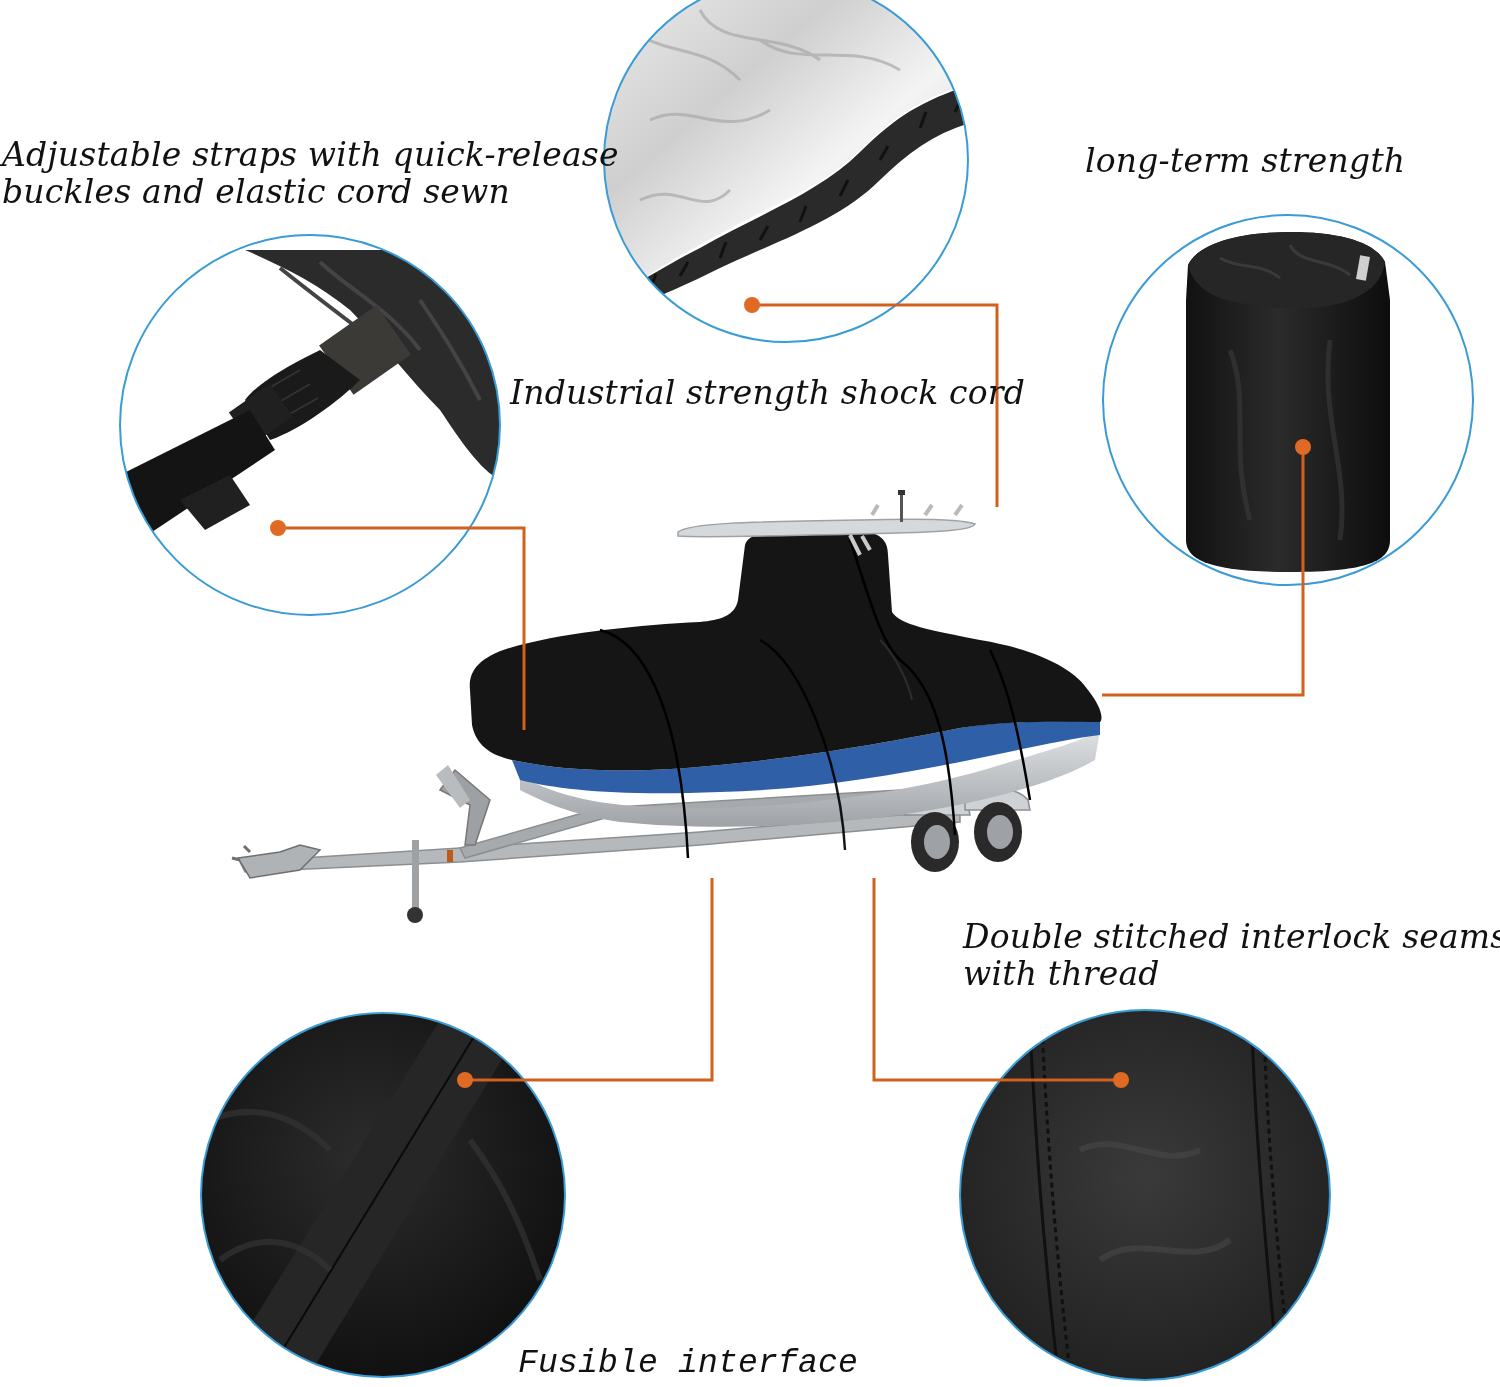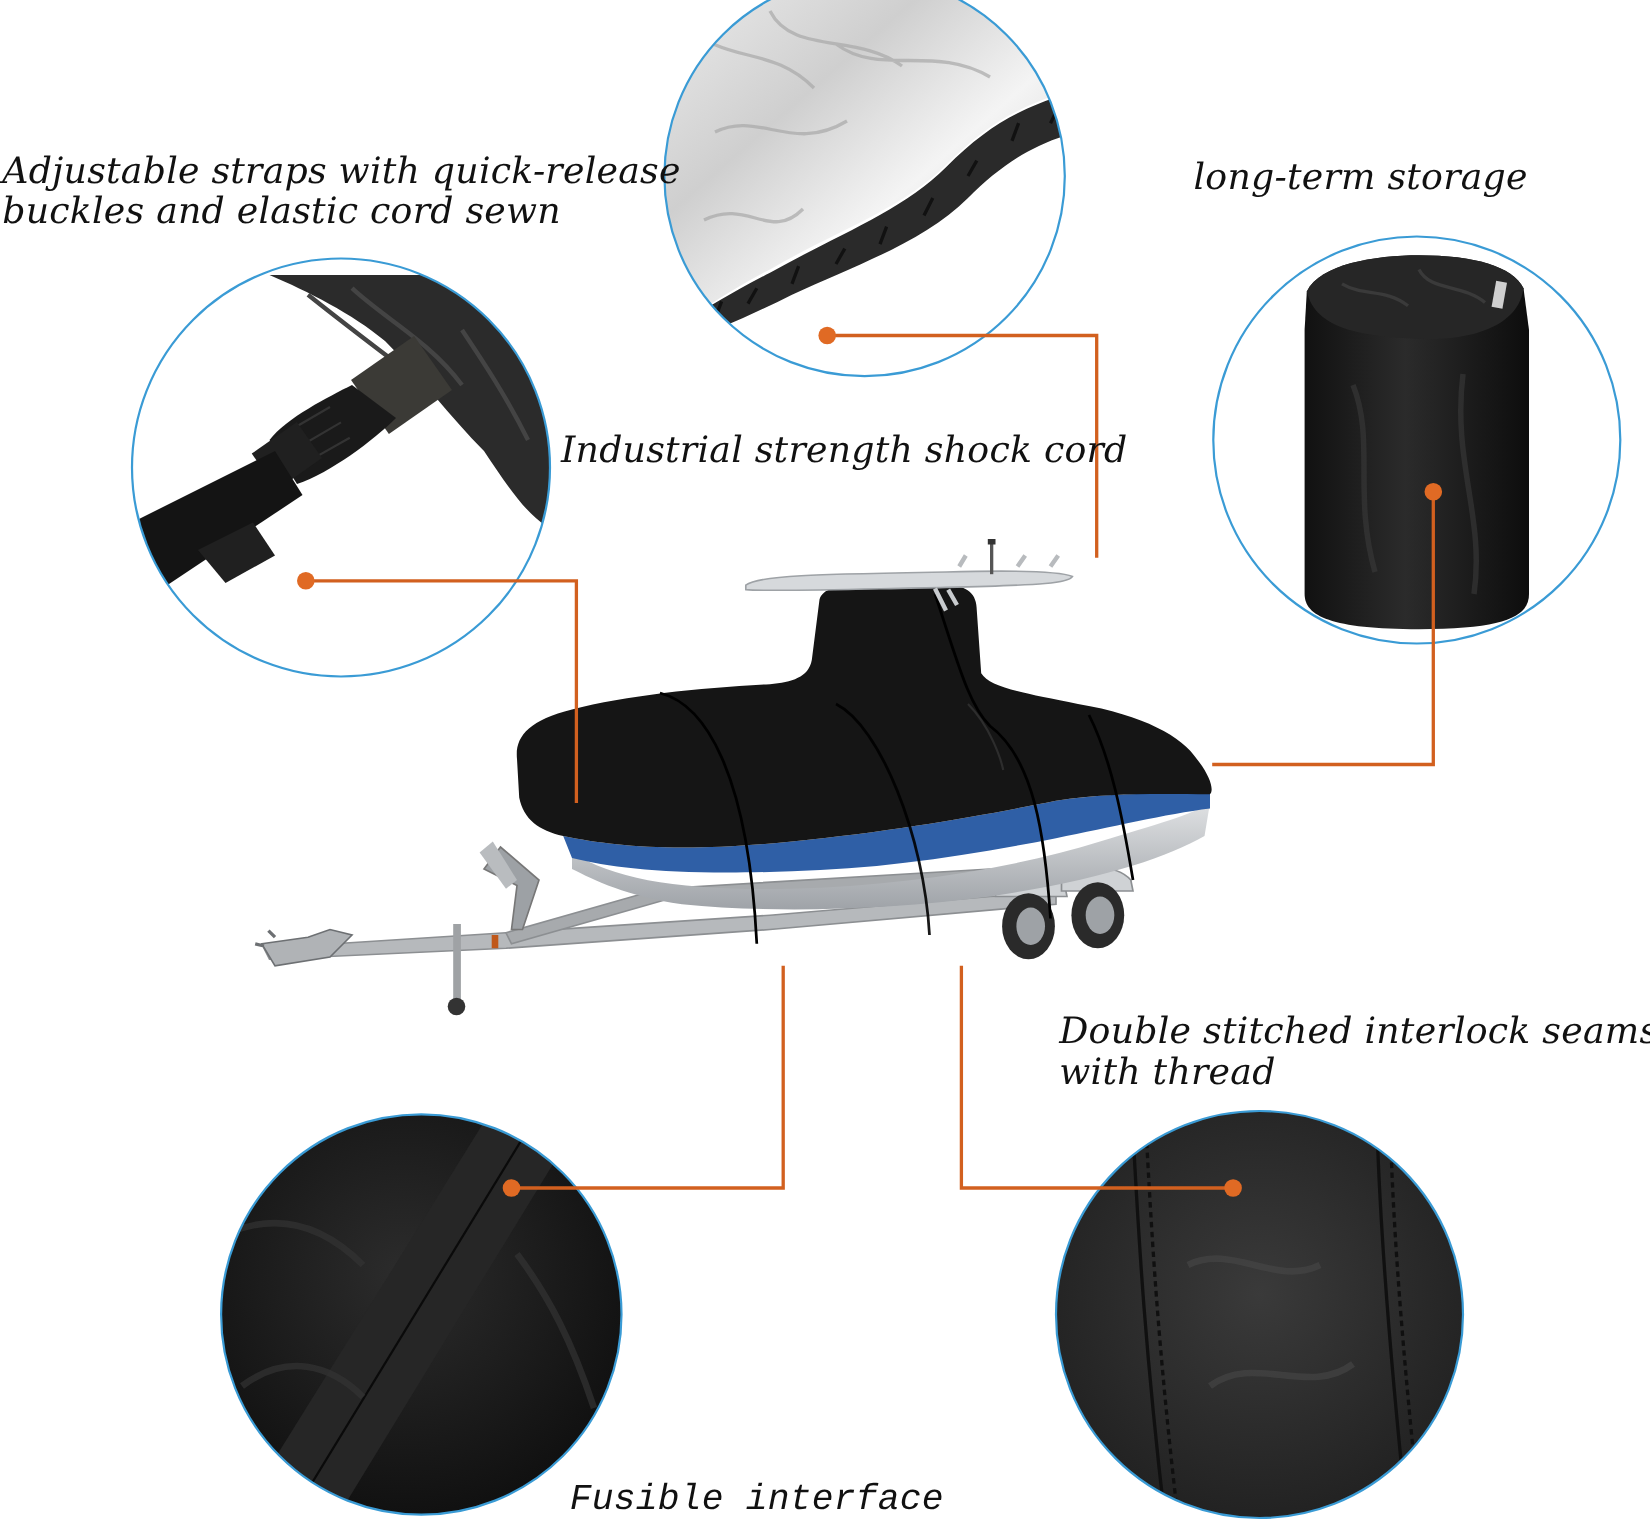--- a/index.html
+++ b/index.html
@@ -172,24 +172,24 @@
       <circle cx="1121" cy="1080" r="8"></circle>
     </g>
   </svg>
 
   <div class="caption" style="left:2px; top:136px;">
     <span>Adjustable straps with quick-release</span>
     <span>buckles and elastic cord sewn</span>
   </div>
 
   <div class="caption" style="left:1085px; top:142px;">
-    <span>long-term storage</span>
-  </div>
-
-  <div class="caption" style="left:510px; top:390px;">
+    <span>long-term strength</span>
+  </div>
+
+  <div class="caption" style="left:510px; top:374px;">
     <span>Industrial strength shock cord</span>
   </div>
 
   <div class="caption" style="left:963px; top:918px;">
     <span>Double stitched interlock seams</span>
     <span>with thread</span>
   </div>
 
   <div class="caption" style="left:518px; top:1345px;font-family:Liberation Mono, monospace;">
     <span>Fusible interface</span>

